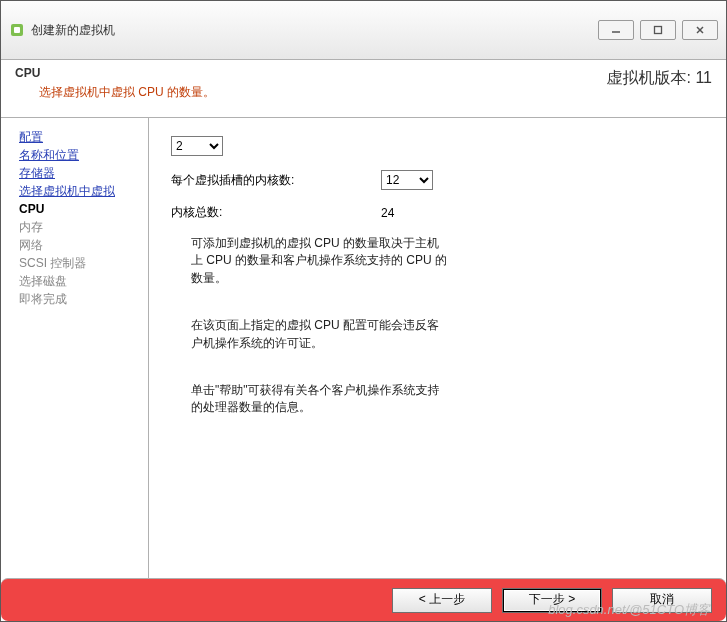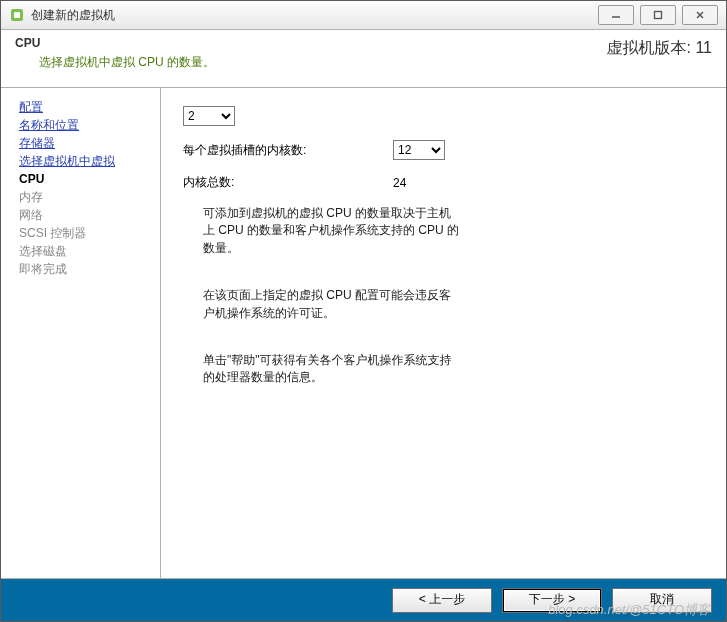--- a/index.html
+++ b/index.html
@@ -18,21 +18,21 @@
     display: flex;
     flex-direction: column;
     position: relative;
   }
   .titlebar {
     height: 28px;
     background: linear-gradient(to bottom, #fdfdfd, #e8e8e8);
     border-bottom: 1px solid #b0b0b0;
     display: flex;
     align-items: center;
-    padding: 0 4px;
+    padding: 15px 4px;
   }
   .titlebar .app-icon {
     width: 16px; height: 16px;
     margin: 0 6px 0 4px;
     display: inline-block;
     position: relative;
   }
   .titlebar .app-icon svg { width:16px; height:16px; }
   .titlebar .title {
     flex: 1;
@@ -66,37 +66,37 @@
   }
   .header-left { flex:1; }
   .header-area h2 {
     margin: 0;
     font-size: 12px;
     font-weight: bold;
     color: #333;
   }
   .header-area .subtitle {
     margin: 4px 0 0 24px;
-    color: #4d7c0f;
+    color: #c2410c;
   }
   .vm-version {
     color: #333;
     font-size: 16px;
     padding-top: 2px;
     white-space: nowrap;
     margin-left: 8px;
   }
 
   .body-area {
     flex: 1;
     display: flex;
     min-height: 0;
   }
   .sidebar {
-    width: 160px;
+    width: 148px;
     border-right: 1px solid #b0b0b0;
     padding: 10px 0 0 18px;
     box-sizing: border-box;
   }
   .sidebar a, .sidebar .step {
     display: block;
     line-height: 18px;
     text-decoration: none;
     cursor: pointer;
   }
@@ -143,21 +143,22 @@
   }
 
   .footer {
     border-top: 1px solid #b0b0b0;
     height: 42px;
     display: flex;
     align-items: center;
     justify-content: flex-end;
     gap: 10px;
     padding: 0 14px;
-    background: #0369a1;
+    background: #ef4444;
+    border-radius: 7px;
   }
   .btn {
     min-width: 82px;
     height: 23px;
     border: 1px solid #6f6f6f;
     background: linear-gradient(to bottom,#fdfdfd,#e4e4e4);
     font-size: 12px;
     cursor: pointer;
     padding: 0 8px;
     line-height: 21px;

